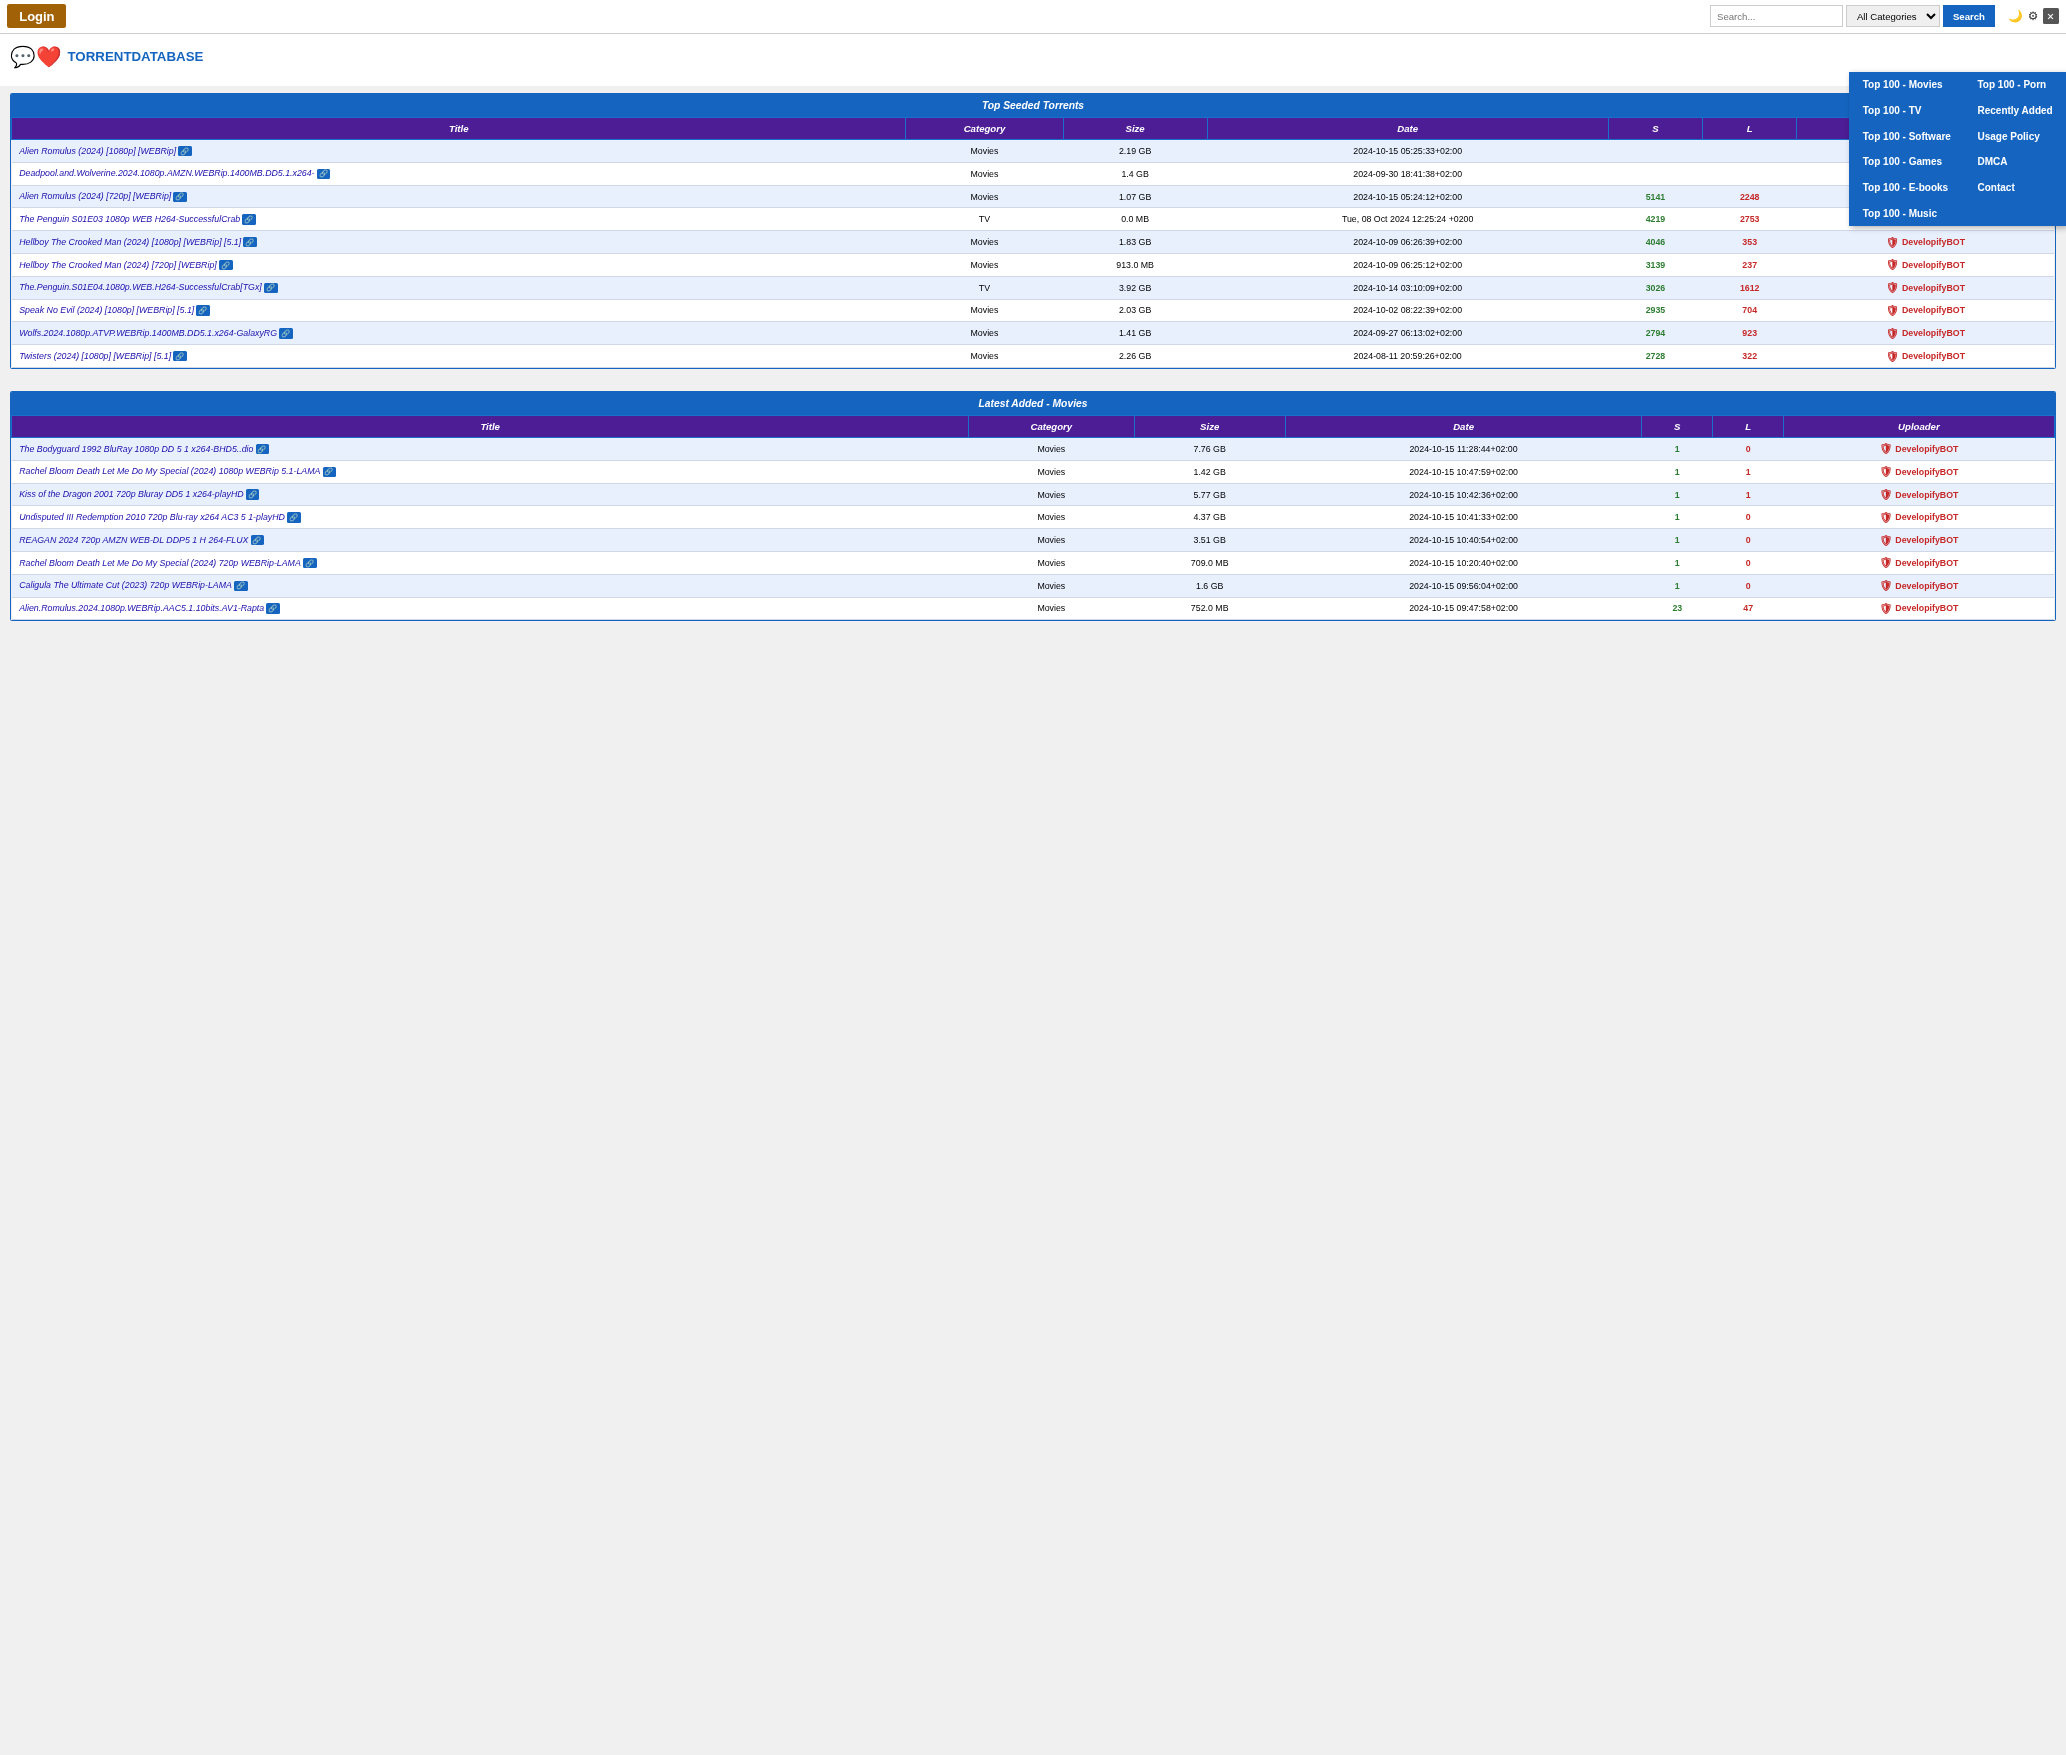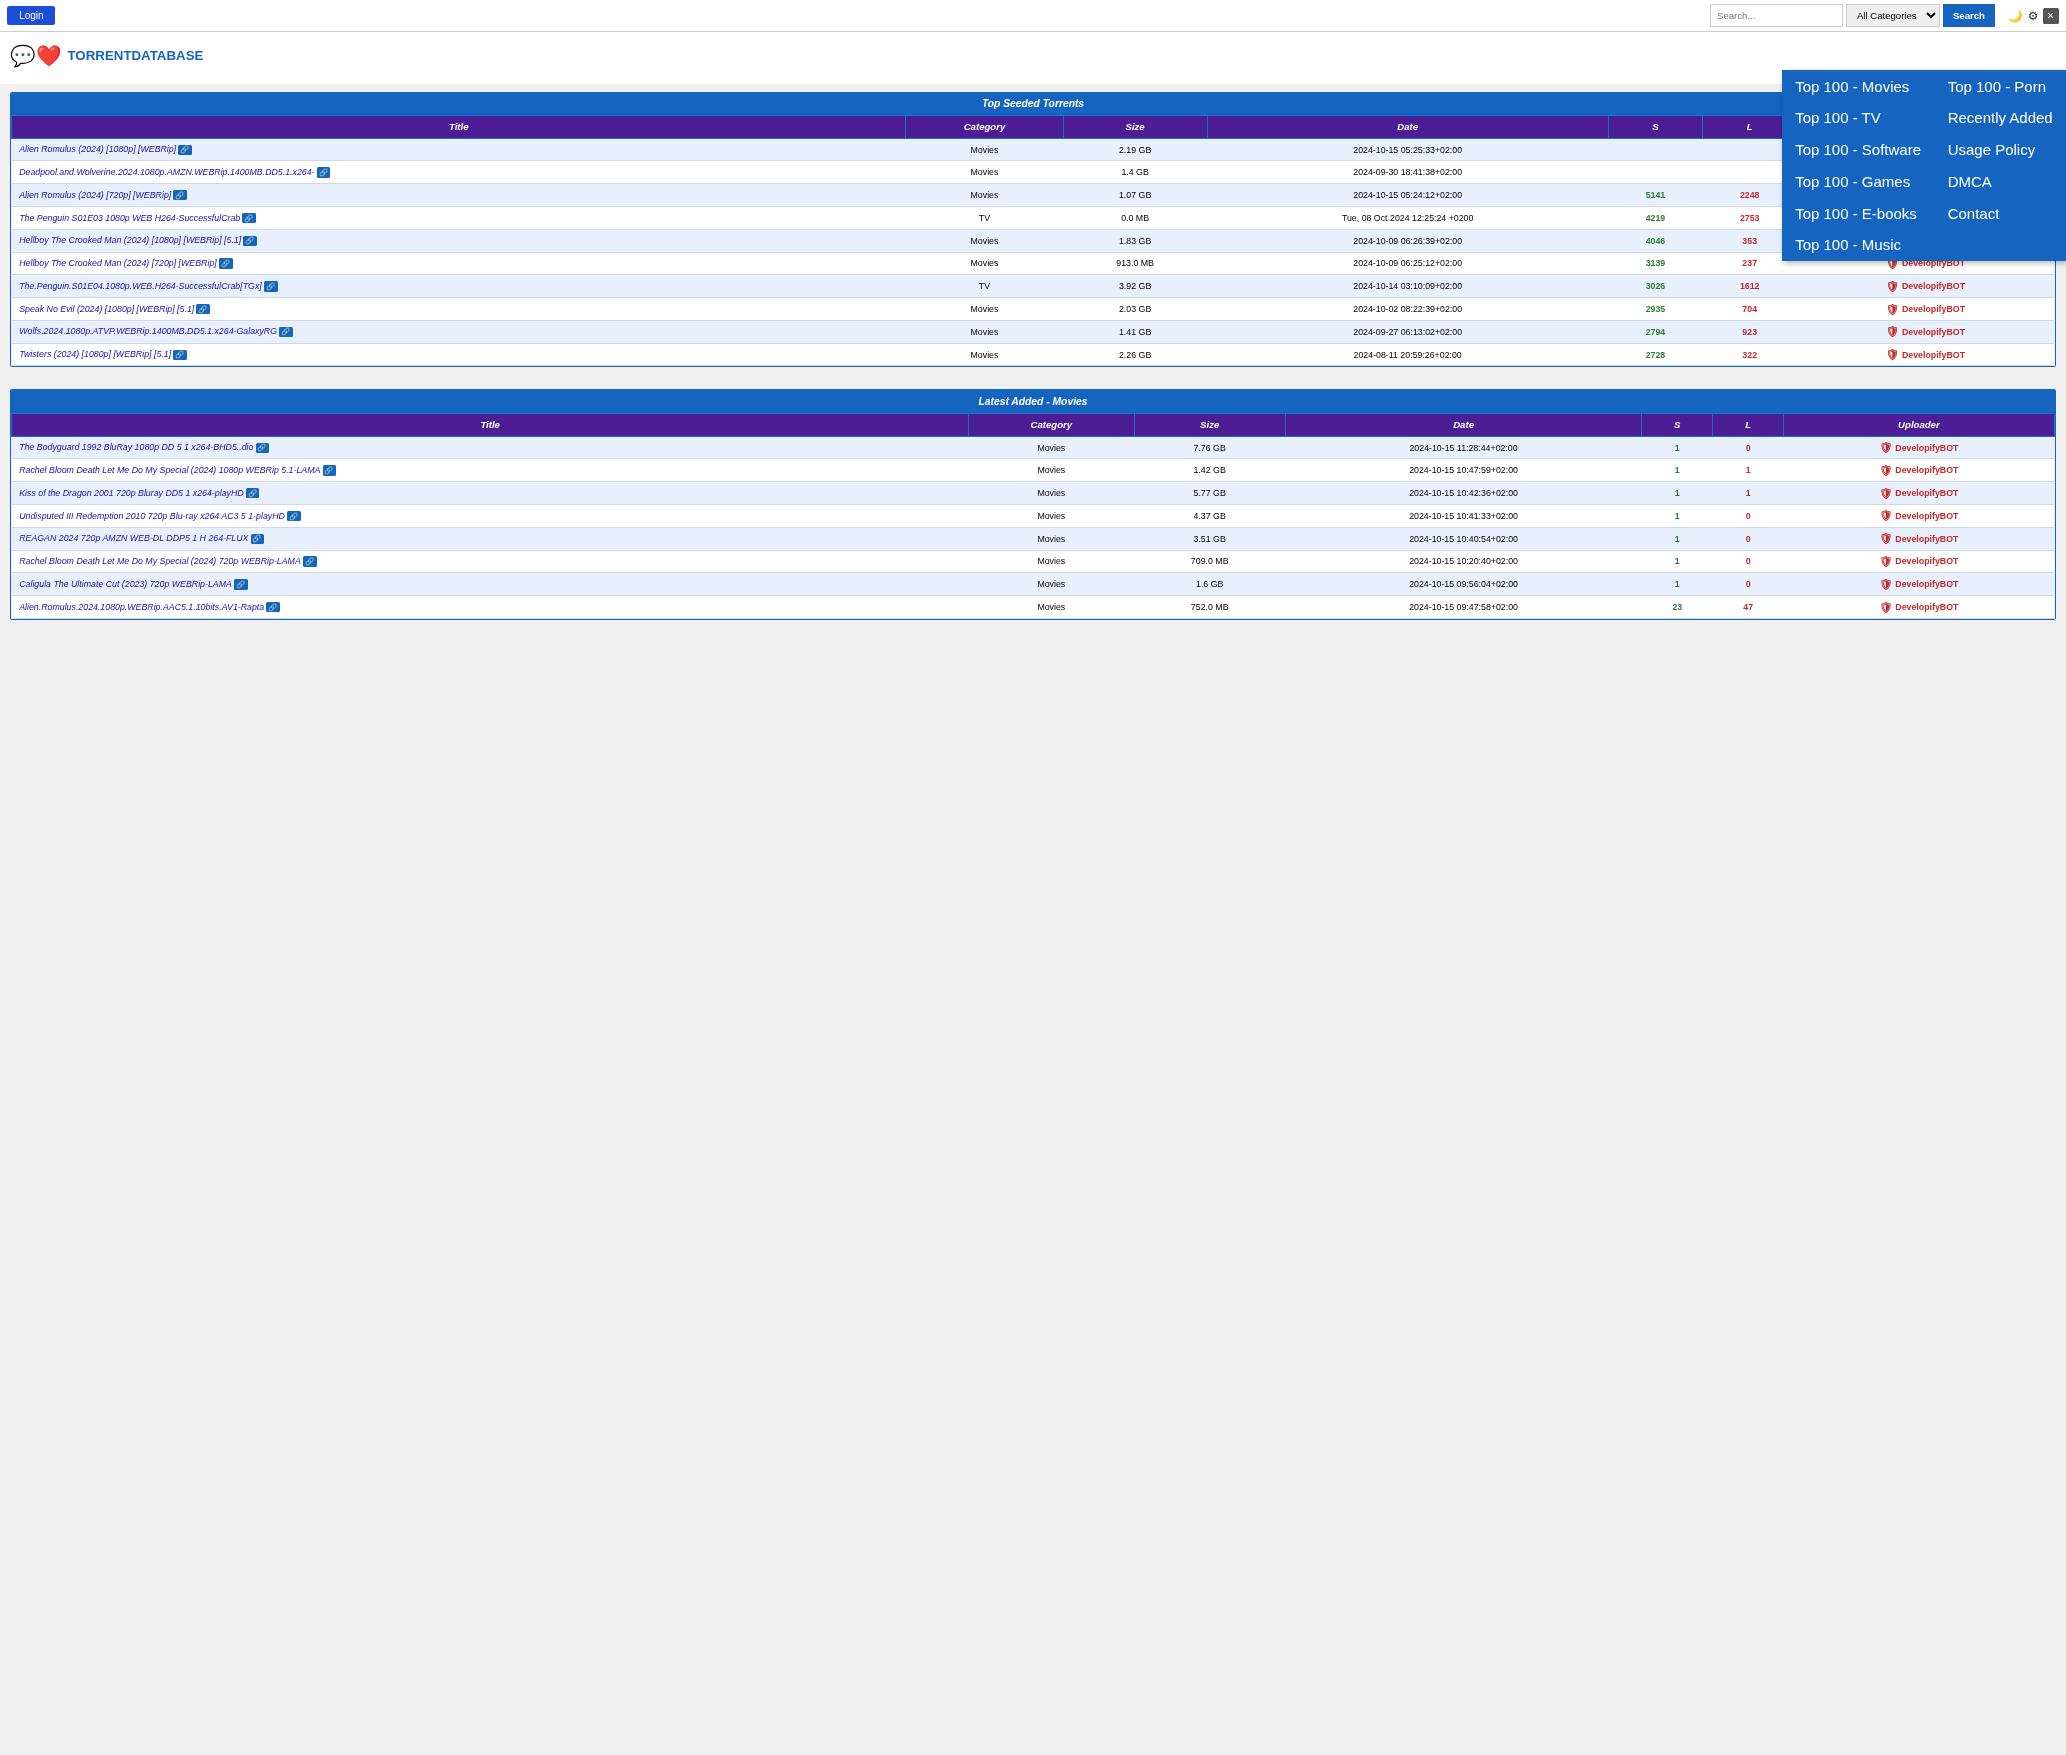--- a/index.html
+++ b/index.html
@@ -10,26 +10,26 @@
       background: #fff;
       border-bottom: 0.7px solid #ccc;
       display: flex;
       align-items: center;
       padding: 4.4px 7.4px;
       gap: 7.4px;
       position: relative;
       z-index: 100;
     }
     .login-btn {
-      background: #1d4ed8;
+      background: #a16207;
       color: #fff;
       border: none;
       padding: 4.4px 11.8px;
-      font-size: 10px;
-      font-weight: normal;
+      font-size: 13px;
+      font-weight: bold;
       cursor: pointer;
       border-radius: 2.2px;
     }
     .search-bar {
       display: flex;
       gap: 2.9px;
       margin-left: auto;
     }
     .search-input {
       border: 0.7px solid #ccc;
@@ -112,22 +112,22 @@
       min-width: 206px;
       box-shadow: 1.5px 1.5px 5.9px rgba(0,0,0,0.3);
     }
     .dropdown-nav table {
       width: 100%;
       border-collapse: collapse;
     }
     .dropdown-nav td {
       padding: 7.4px 13.3px;
       color: #fff;
-      font-size: 15px;
-      font-weight: normal;
+      font-size: 10px;
+      font-weight: bold;
       cursor: pointer;
       white-space: nowrap;
     }
 
     
     .main { padding: 7.4px 10.3px; }
 
     
     .section { margin-bottom: 22px; }
     .table-container {

